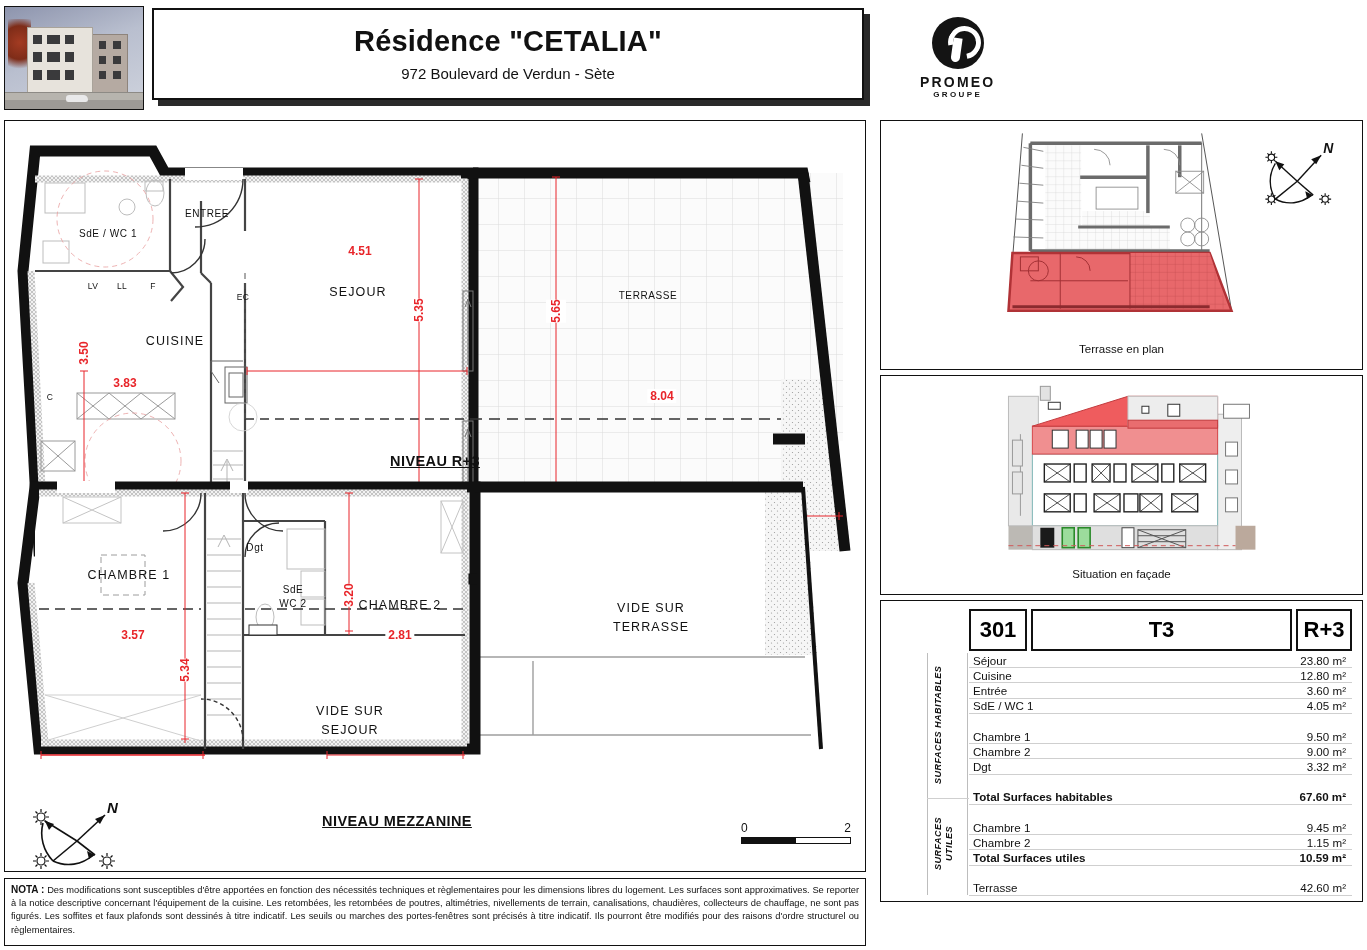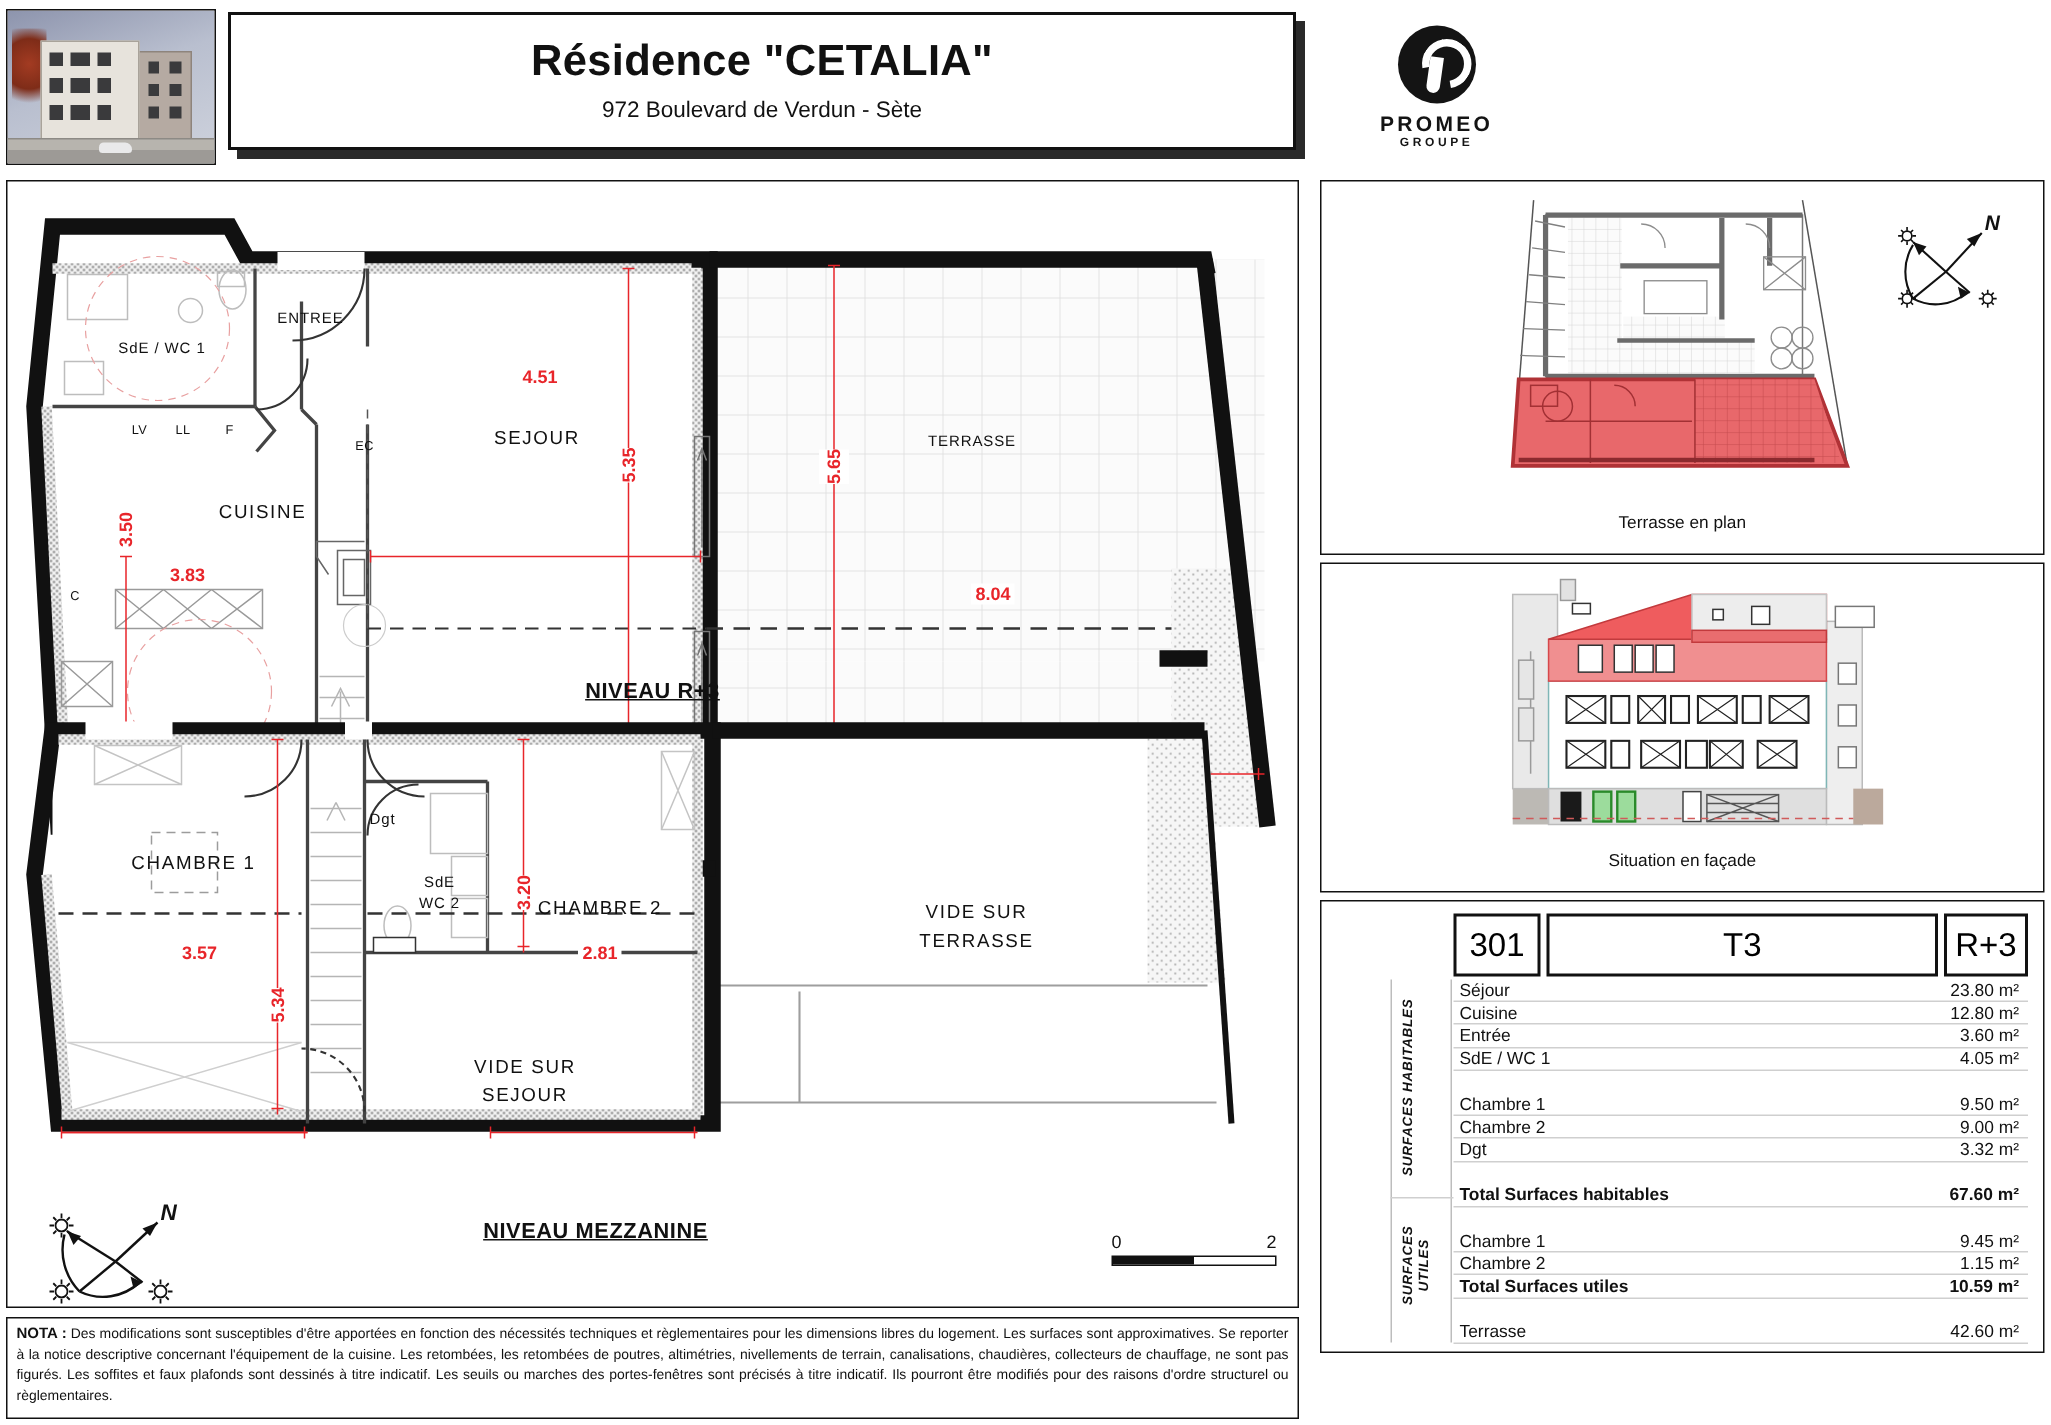--- a/index.html
+++ b/index.html
@@ -138,21 +138,21 @@
   #sitplan-art { position:absolute; left:0; top:0; width:100%; height:214px; }
   #sitfac-art  { position:absolute; left:0; top:0; width:100%; height:186px; }
 
   
   #tbl-head {
     position:absolute; left:88px; top:8px; right:10px; height:42px;
     display:flex; gap:4px;
   }
   #tbl-head .cell {
     border:2px solid #111; display:flex; align-items:center; justify-content:center;
-    font-weight:normal; background:#fff;
+    font-weight:bold; background:#fff;
   }
   #cell-num { width:58px; font-size:22px; }
   #cell-type { flex:1; font-size:22px; }
   #cell-lvl { width:56px; font-size:22px;text-align:right; }
 
   #tbl-body { position:absolute; left:88px; top:52px; right:10px; bottom:6px; }
   .trow {
     display:flex; align-items:center; height:15.2px;
     border-bottom:1px solid #cfcfcf; font-size:11.6px; color:#111;
   }

